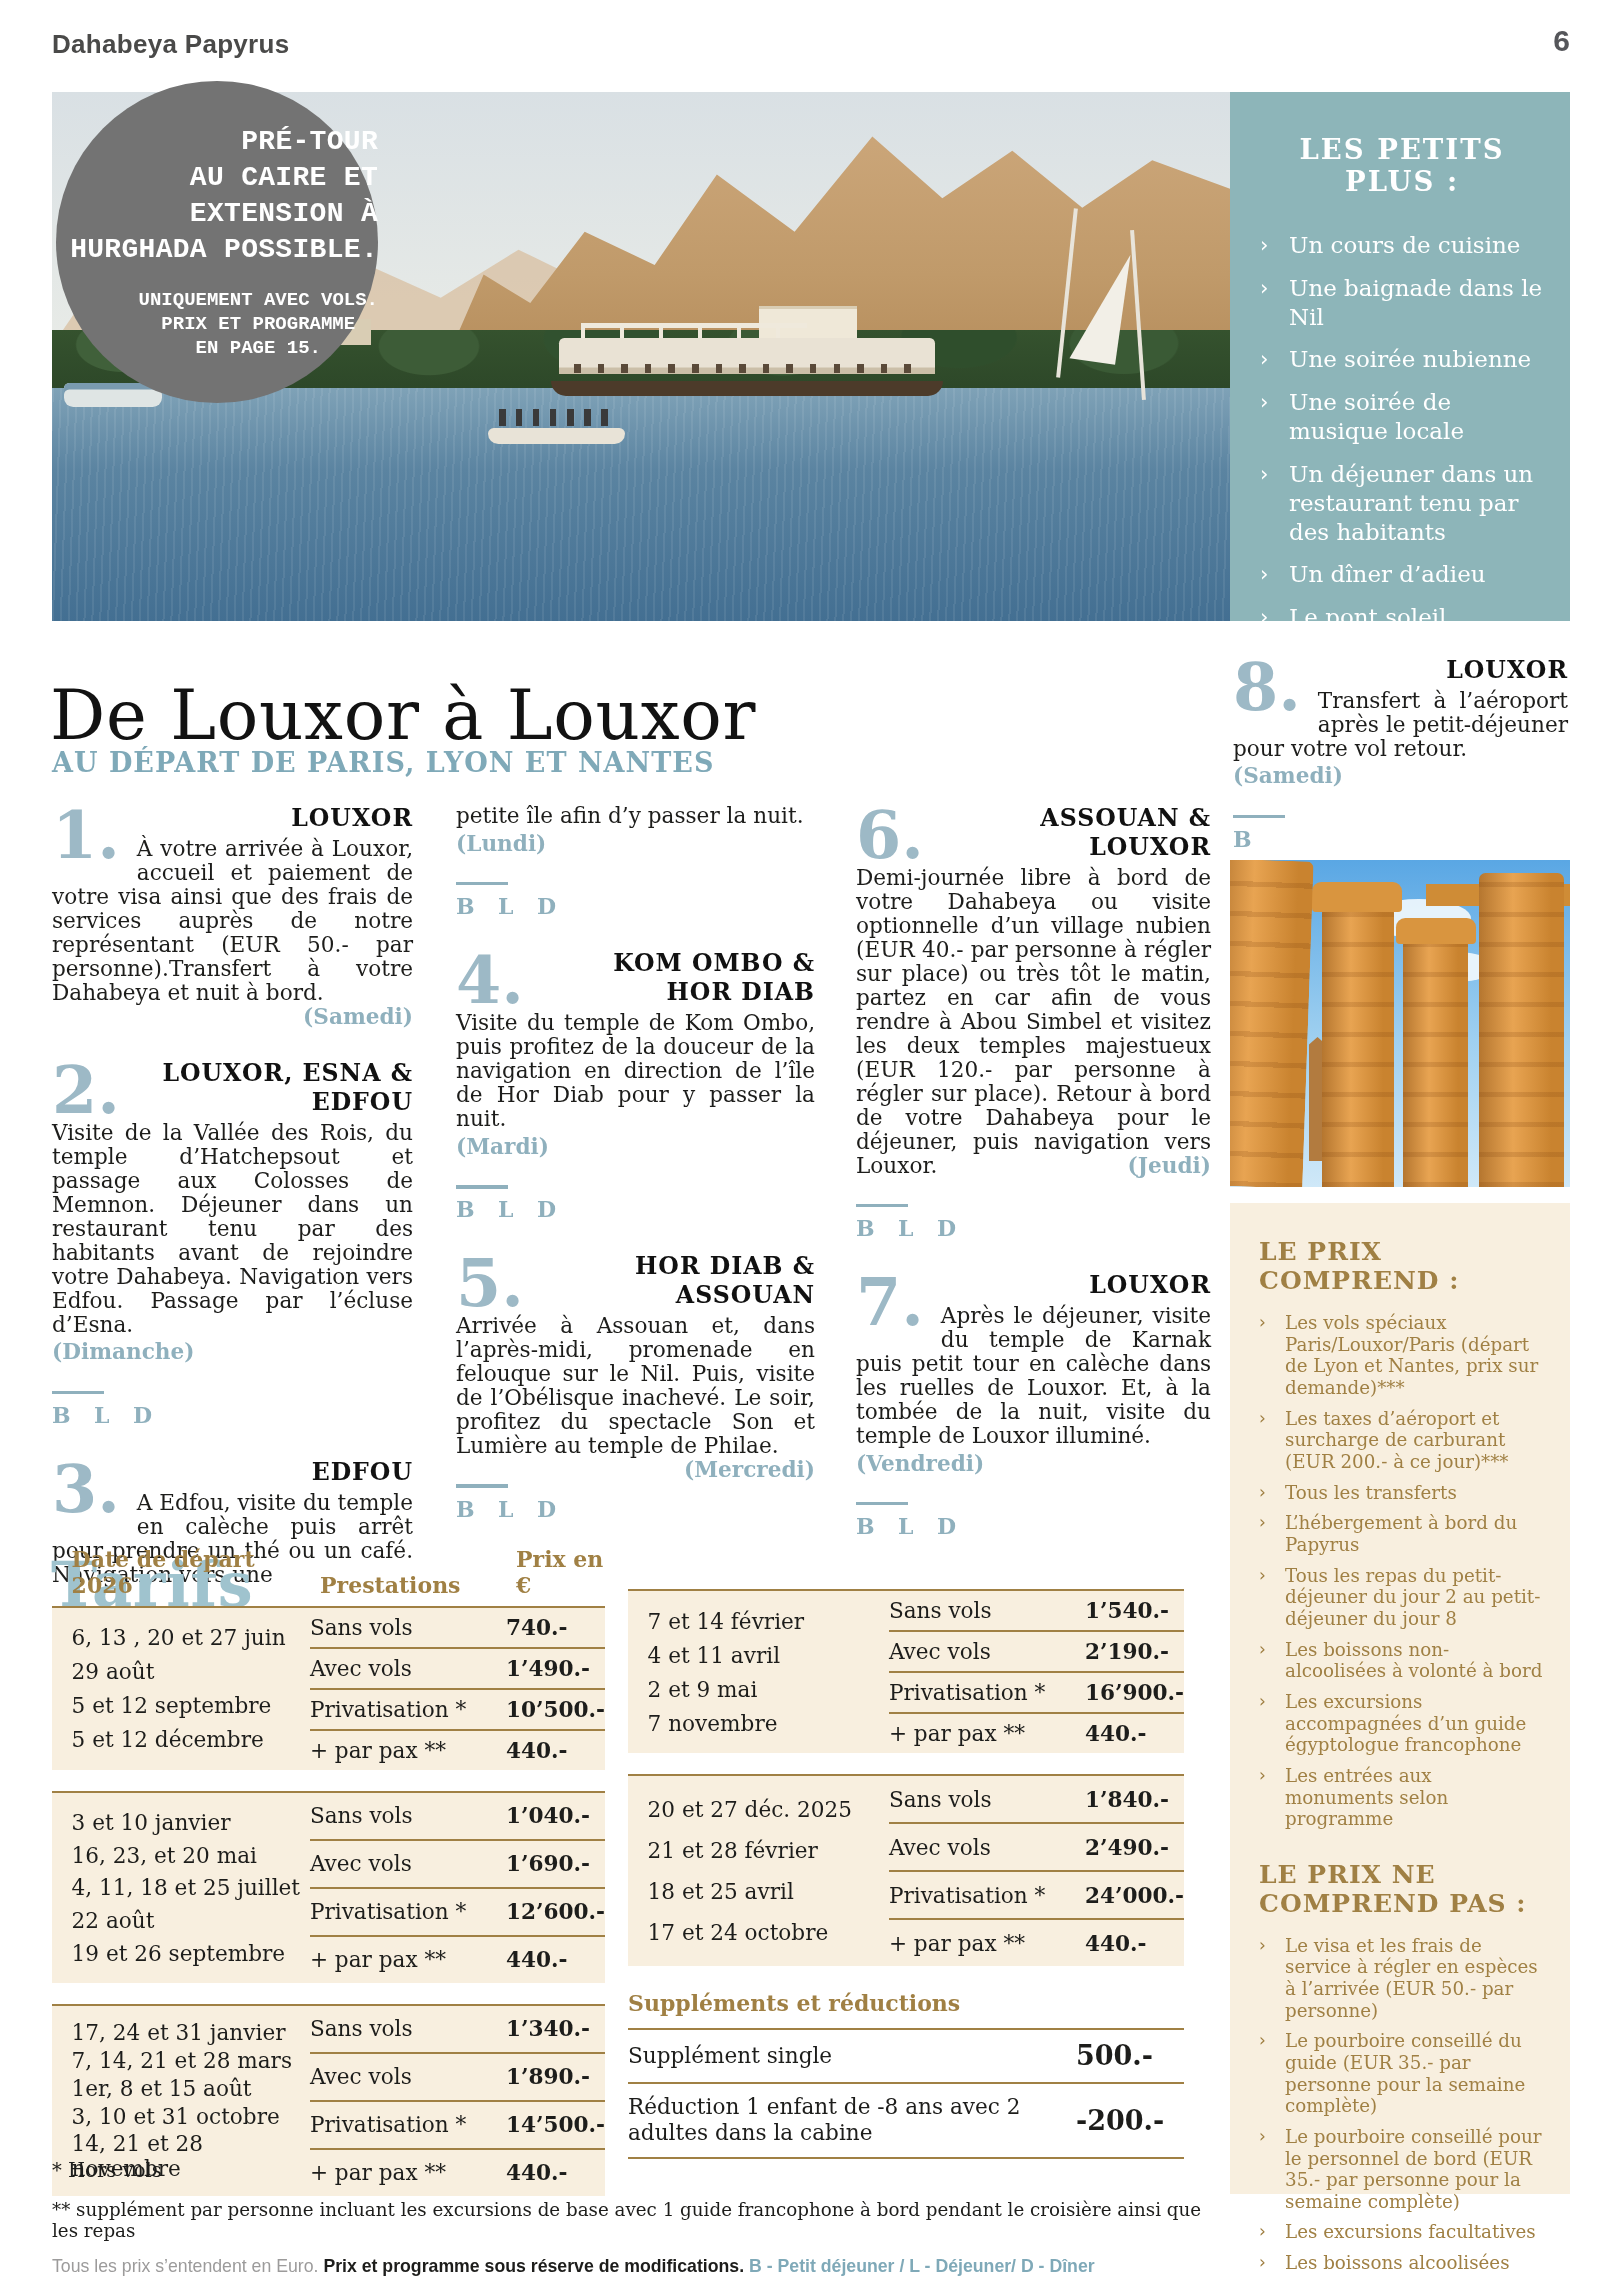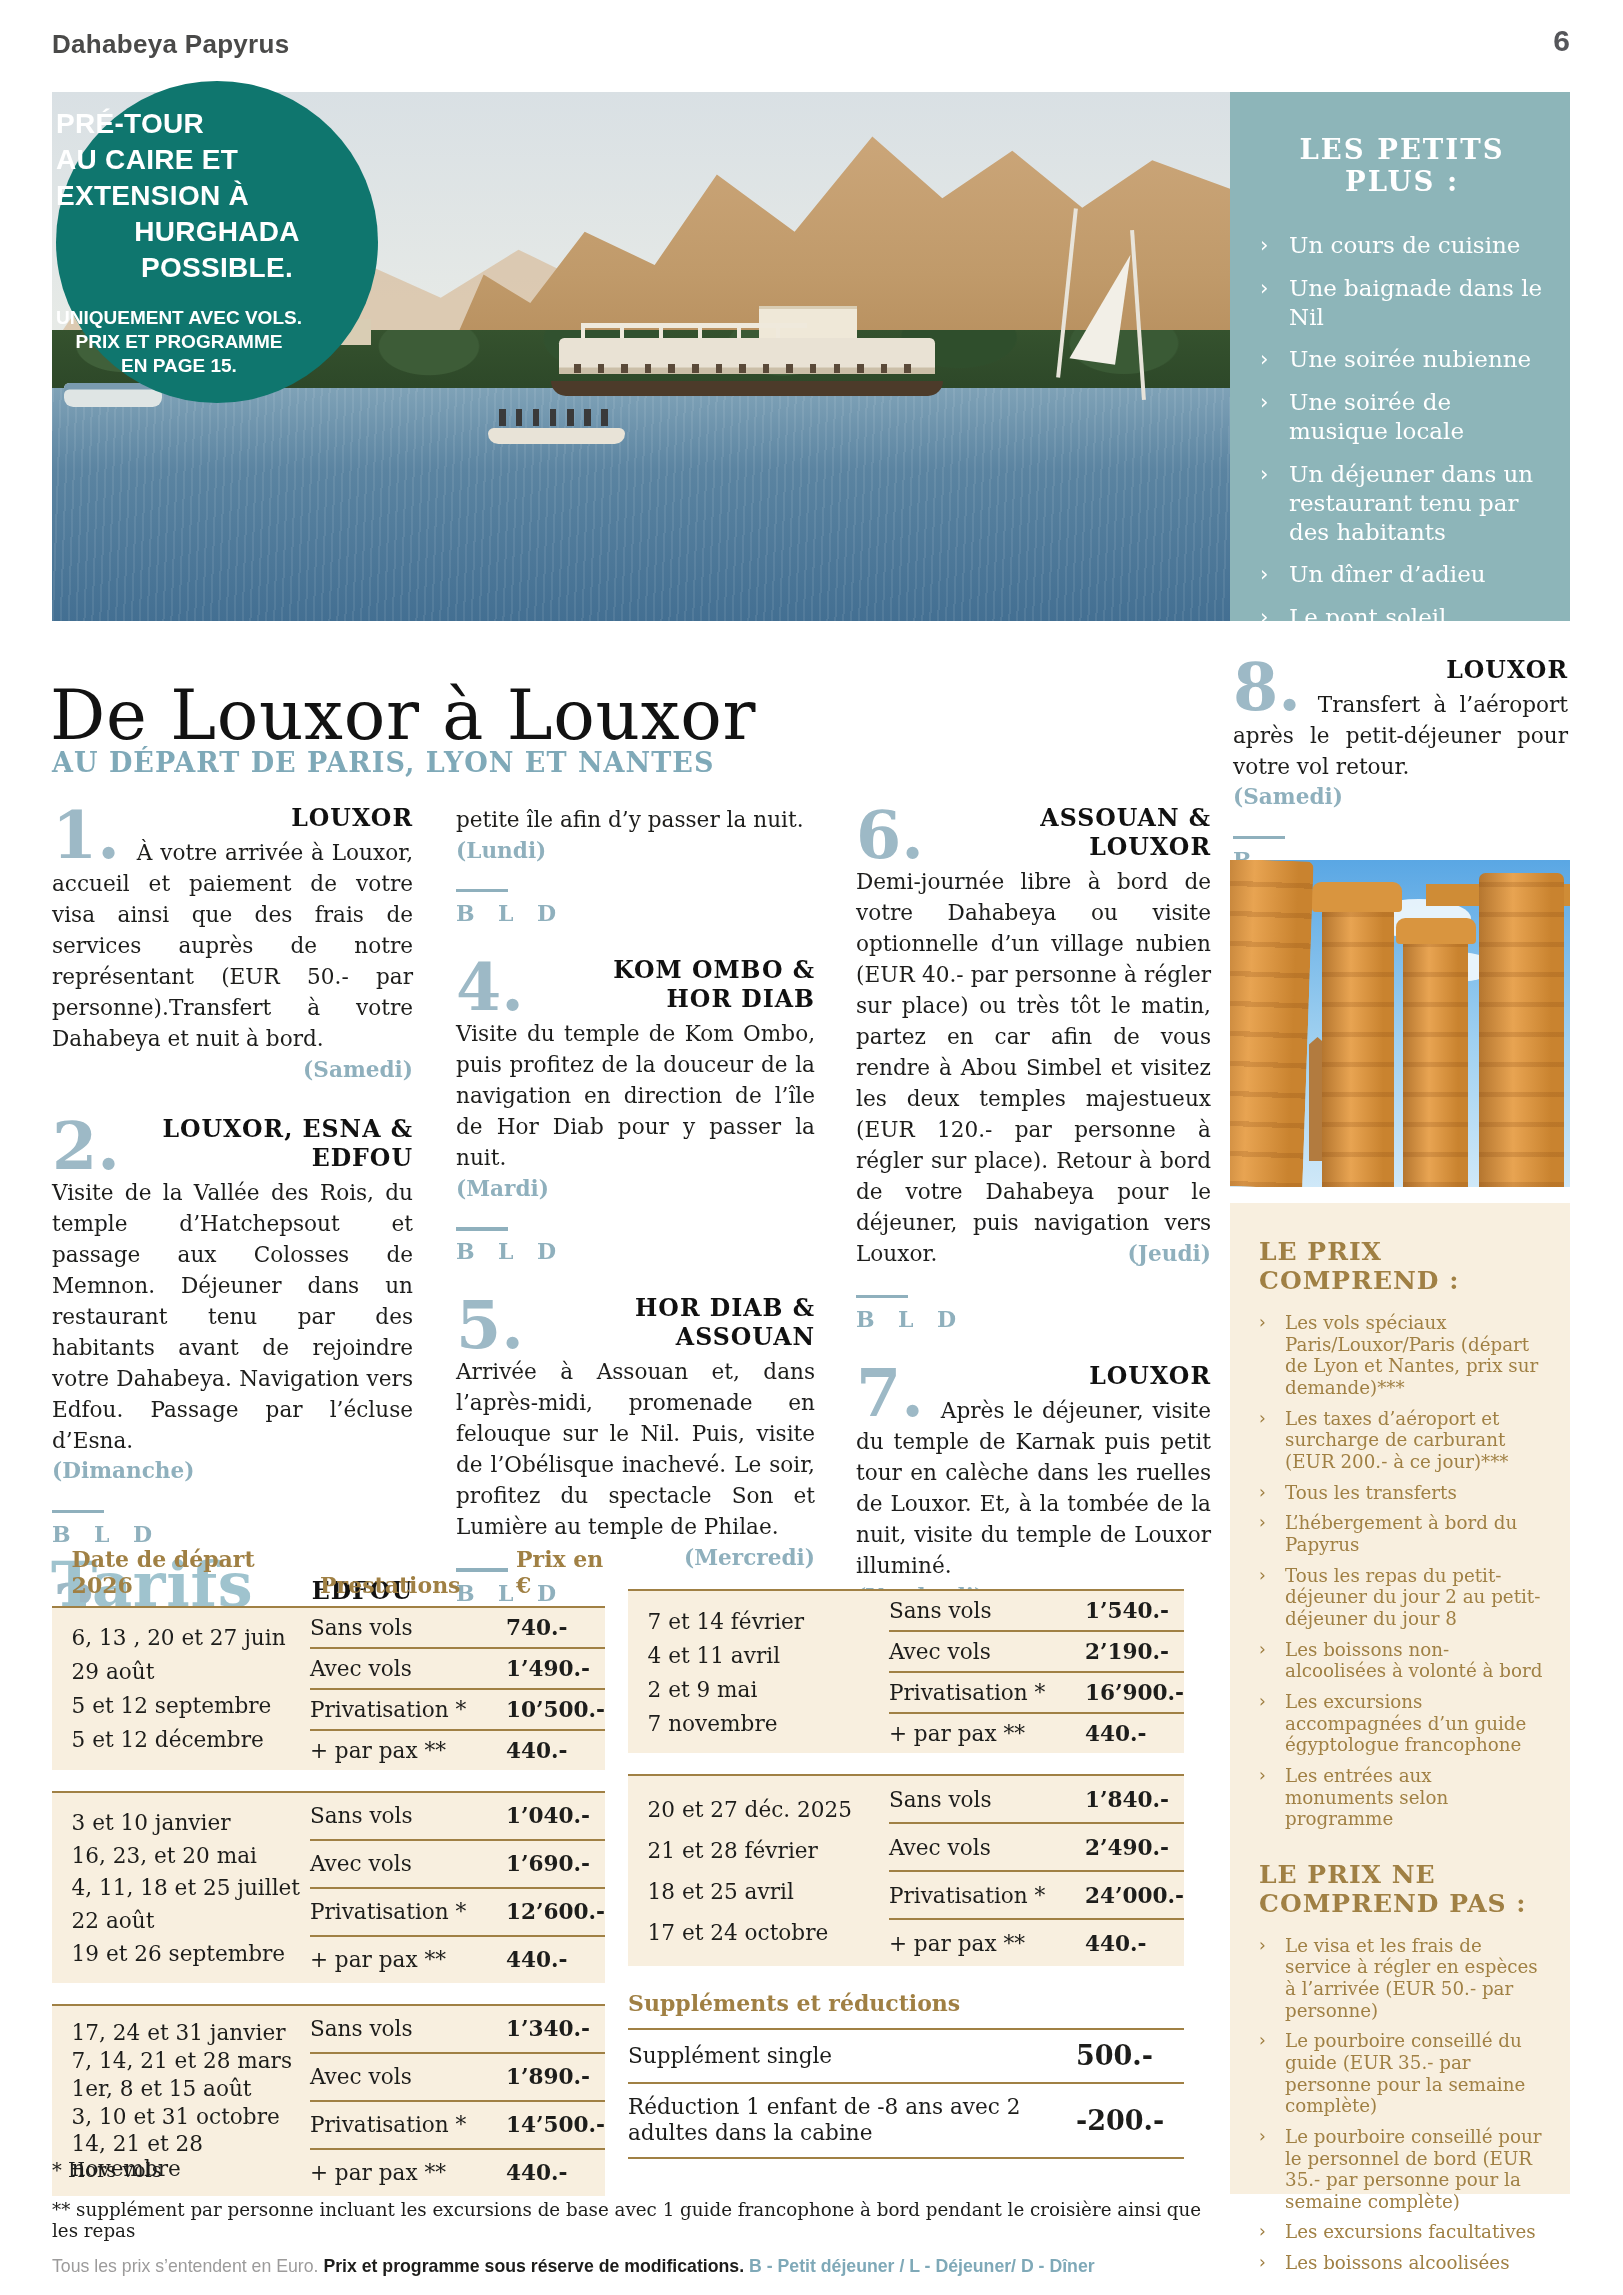--- a/index.html
+++ b/index.html
@@ -54,23 +54,23 @@
   .sail{position:absolute;left:87%;top:30%;width:0;height:0;border-left:46px solid transparent;
        border-bottom:111px solid #f2efe7;transform:rotate(8deg);}
   .smallboat{position:absolute;left:37%;top:61%;width:137px;height:29px;}
   .sb-hull{position:absolute;left:0;bottom:0;width:100%;height:55%;background:#e8e3d7;border-radius:6.5px 6.5px 11.8px 11.8px;}
   .sb-people{position:absolute;left:8%;top:-20%;width:84%;height:60%;
        background:repeating-linear-gradient(90deg,#3a3a3a 0 6.5px,transparent 6.5px 17px);}
   .smallboat2{position:absolute;left:1%;top:55%;width:98px;height:23.6px;background:#dfe5e4;border-radius:5.2px 5.2px 9.2px 9.2px;
        box-shadow:inset 0 6.5px 0 #7a9bb0;}
 
   
-  .badge{left:56px;top:81px;width:322px;height:322px;border-radius:50%;background:#0f766e;
-        color:#fff;text-align:center;font-family:Liberation Sans, sans-serif;font-weight:bold;
-        display:flex;flex-direction:column;justify-content:center;align-items:flex-start;}
+  .badge{left:56px;top:81px;width:322px;height:322px;border-radius:50%;background:#737373;
+        color:#fff;text-align:center;font-family:Liberation Mono, monospace;font-weight:bold;
+        display:flex;flex-direction:column;justify-content:center;align-items:flex-end;}
   .badge .t{font-size:28px;line-height:36px;letter-spacing:0.3px;}
   .badge .n{font-size:19px;line-height:24px;margin-top:0;}
   .badge .notes{margin-top:19.6px;}
 
   
   .tealpanel{left:1230px;top:92px;width:340px;height:529px;background:#8db5b9;color:#ffffff;
         box-sizing:border-box;padding:41px 26px 0 30px;}
   .pp-title{text-align:center;font-size:27.5px;font-weight:bold;letter-spacing:2px;margin:0 0 34px 0;}
   .pp-list{list-style:none;margin:0;padding:0;}
   .pp-list li{display:flex;font-size:23px;line-height:29px;margin-bottom:13.7px;}
@@ -83,21 +83,21 @@
   
   .col{box-sizing:border-box;}
   .col1{left:52px;top:804px;width:361px;}
   .col2{left:456px;top:804px;width:359px;}
   .col3{left:856px;top:804px;width:355px;}
   .col4{left:1233px;top:656px;width:335px;}
   .day{margin-bottom:30px;}
   .day:after{content:"";display:block;clear:both;}
   .day-num{float:left;font-size:65px;line-height:54px;font-weight:bold;color:#9db9c6;margin:3.9px 17px 3.9px 0;}
   .day-title{margin:0;font-size:23.6px;line-height:29px;font-weight:bold;color:#111;letter-spacing:1px;text-align:right;}
-  .day-body{margin:3.9px 0 0 0;font-size:21.6px;line-height:31px;text-align:justify;}
+  .day-body{margin:3.9px 0 0 0;font-size:21.6px;line-height:24px;text-align:justify;}
   .weekday{color:#8fb0bd;font-weight:bold;}
   .weekday.inline{float:right;}
   .weekday-block{color:#8fb0bd;font-weight:bold;font-size:21.6px;line-height:25.5px;margin-top:2.6px;}
   .meals{margin-top:26px;}
   .meal-rule{width:52px;height:3.3px;background:#8fb0bd;margin-bottom:7.9px;}
   .meal-letters{color:#8fb0bd;font-weight:bold;font-size:22px;letter-spacing:7.9px;}
   .cont .day-body{margin-top:0;}
 
   
   .karnak{left:1230px;top:860px;width:340px;height:327px;overflow:hidden;

